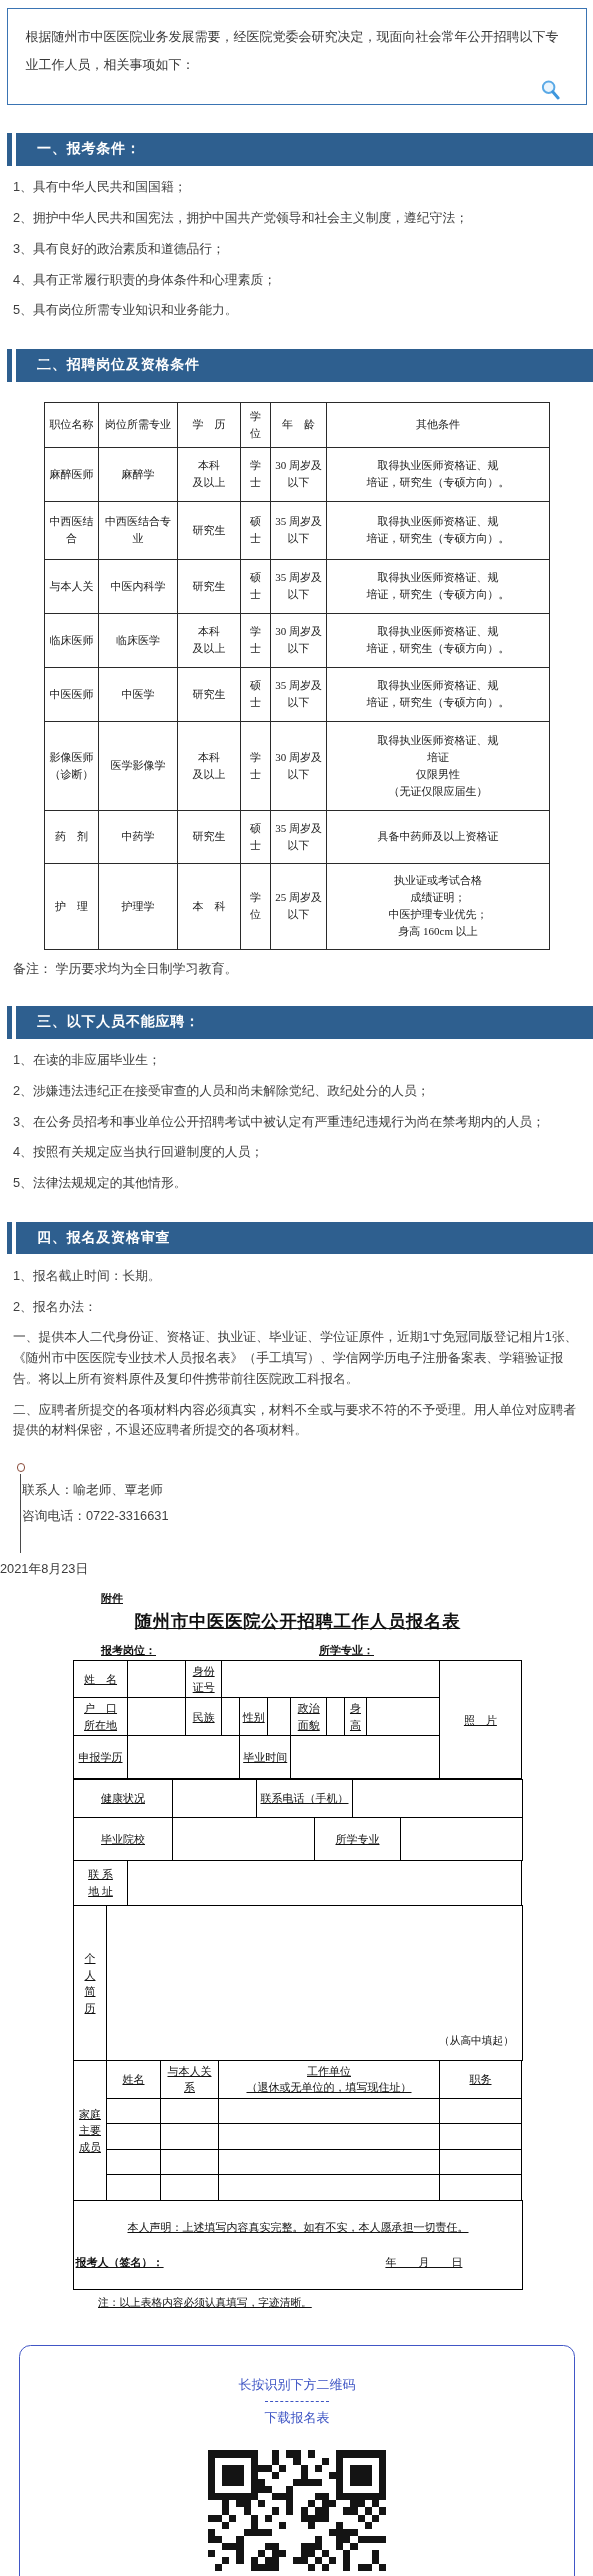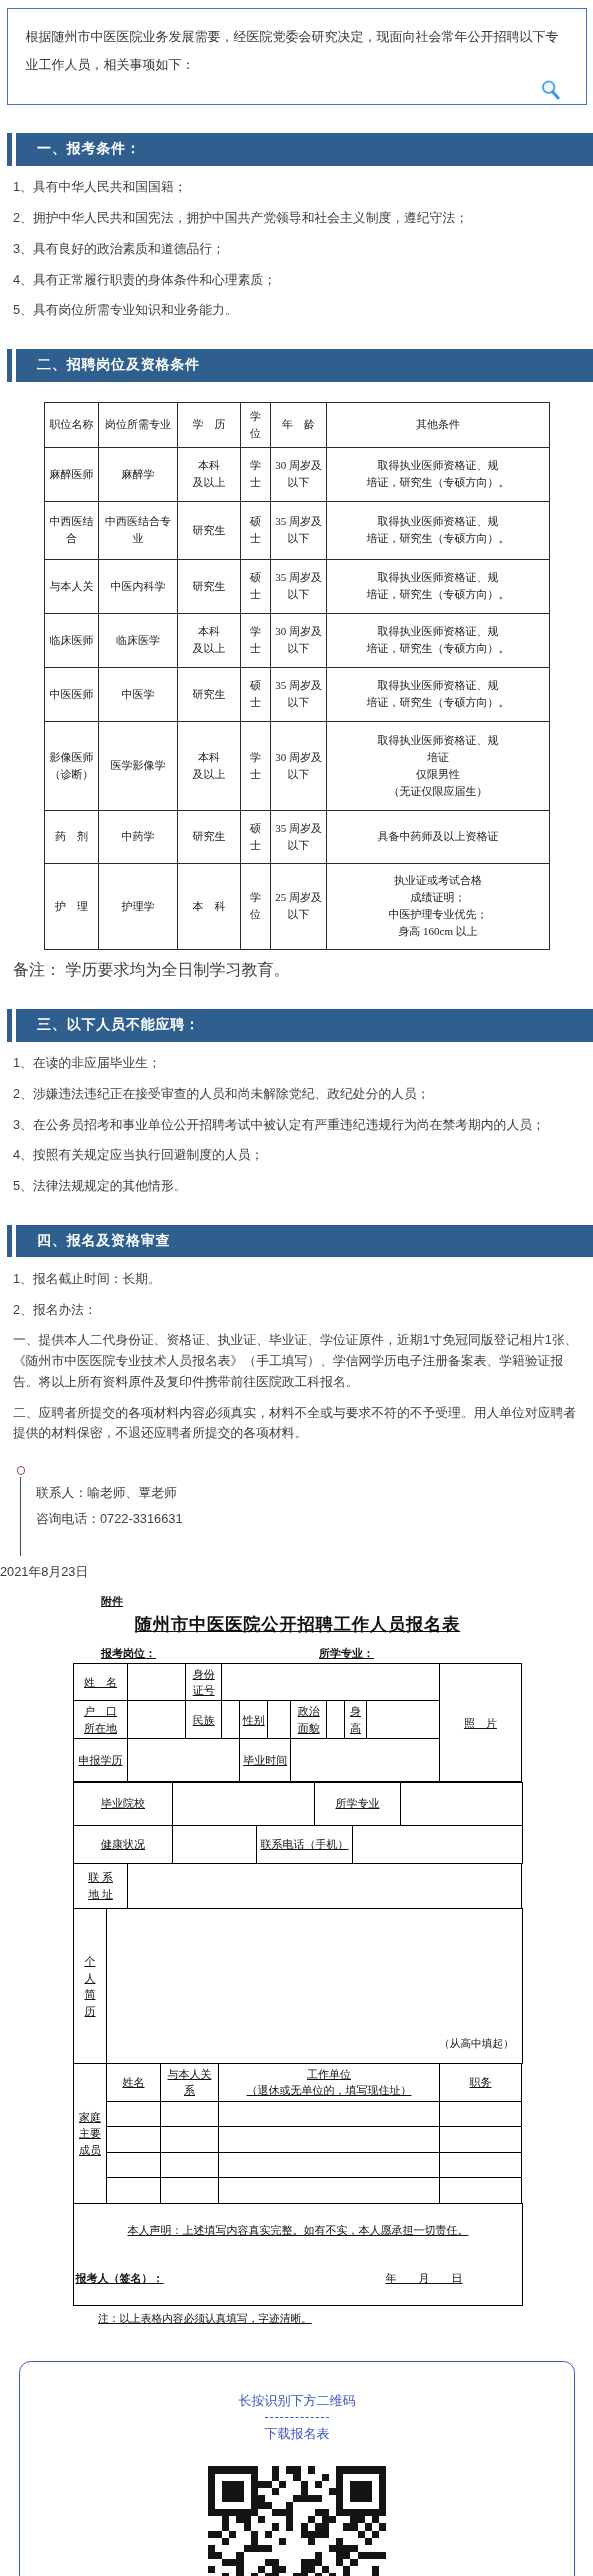--- a/index.html
+++ b/index.html
@@ -13,42 +13,42 @@
   .sec{display:flex;margin:28px 0 11.5px 6.6px;}
   .sec .accent{width:5.8px;background:#2e5f8f;margin-right:4.1px;}
   .sec .bar{flex:1;background:#2e5f8f;color:#ffffff;font-weight:bold;font-size:14px;padding:7.4px 8.2px 7.4px 20.6px;letter-spacing:0.8px;}
 
   .items{margin:0 11.5px 0 13px;}
   .item{margin:10px 0;font-size:12.8px;line-height:1.62;color:#3f3f3f;}
 
   
   .rtable{border-collapse:collapse;margin:20px auto 6.6px;font-family:"Liberation Serif","DejaVu Serif",serif;font-size:11px;color:#1a1a1a;table-layout:fixed;width:505px;border-radius:31px;}
   .rtable th,.rtable td{border:0.8px solid #2a2a2a;text-align:center;vertical-align:middle;padding:5px 2.5px;font-weight:normal;white-space:pre-line;line-height:1.55;}
-  .note{font-size:16px;margin:10px 13px 0;color:#3f3f3f;}
+  .note{font-size:13px;margin:10px 13px 0;color:#3f3f3f;}
 
   
-  .contact{position:relative;margin:36px 0 14px 20px;padding-left:16px;font-size:12.8px;line-height:2.0;color:#3f3f3f;}
+  .contact{position:relative;margin:36px 0 14px 20px;padding-left:2px;font-size:12.8px;line-height:2.0;color:#3f3f3f;}
   .contact .vline{position:absolute;left:0;top:-3.3px;width:0;height:79px;border-left:1.6px solid #4a4a4a;}
   .contact .vdot{position:absolute;left:-3.3px;top:-14px;width:6.6px;height:6.6px;border:1.6px solid #8a4b3a;border-radius:50%;background:#fff;}
 
   .date{margin:33px 101px 0 0;font-size:12.8px;color:#3a3a3a;}
 
   
   .form-wrap{margin:13px 0 0 73px;width:449px;font-family:"Liberation Serif","DejaVu Serif",serif;color:#111;text-decoration:underline;}
   .attach{font-size:11px;font-weight:bold;margin:8.2px 0 1.6px 28px;}
   .form-title{font-size:17.3px;font-weight:bold;text-align:center;margin:2.5px 0 10px;letter-spacing:0.8px;}
   .form-sub{display:flex;font-size:11px;font-weight:bold;margin:0 0 2.5px 28px;}
   .form-sub .major{margin-left:163px;}
   .ftable{border-collapse:collapse;table-layout:fixed;width:449px;font-size:11px;color:#111;margin-top:-0.8px;}
   .ftable td{border:0.8px solid #000;text-align:center;vertical-align:middle;white-space:pre-line;padding:1.6px;line-height:1.5;}
   .ftable td.blank{background:#fff;}
   .resume-cell{position:relative;}
   .resume-note{position:absolute;right:8.2px;bottom:12px;font-size:10.7px;}
   .decl-cell{padding:6.6px 10px 5px;text-align:left;font-size:11px;}
-  .sig-row{display:flex;justify-content:space-between;margin-top:15px;padding-right:58px;text-align:center;}
+  .sig-row{display:flex;justify-content:space-between;margin-top:2px;padding-right:58px;text-align:center;}
   .sig{font-weight:bold;}
   .form-note{margin:5.8px 0 0 25px;font-size:10.7px;}
 
   
   .qrbox{position:relative;margin:35px auto 0;width:554px;border:1.6px solid #4156c6;border-radius:11.5px;padding:25px 0 40px;text-align:center;}
   .qr-line{color:#3d54c4;font-size:13px;margin:5px 0;}
   .qr-dash{width:64px;margin:7.4px auto;border-top:1.6px dashed #3d54c4;}
   .qr{display:grid;grid-template-columns:repeat(25,1fr);grid-template-rows:repeat(25,1fr);width:178px;height:178px;margin:23px auto 0;background:#fff;}
   .qr i{display:block;}
   .qr i.d{background:#141414;}
@@ -286,46 +286,46 @@
       <td class="blank" colspan="3"></td>
       <td colspan="2">毕业时间</td>
       <td class="blank" colspan="4"></td>
     </tr>
   </tbody>
     </table>
 
   <table class="ftable">
     <colgroup>
         <col style="width:99px">
+        <col style="width:84px">
+        <col style="width:96px">
+        <col style="width:170px">
+      </colgroup>
+    <tbody>
+        <tr style="height:38px">
+      <td>健康状况</td>
+      <td class="blank"></td>
+      <td>联系电话（手机）</td>
+      <td class="blank"></td>
+    </tr>
+  </tbody>
+    </table>
+
+  <table class="ftable">
+    <colgroup>
+        <col style="width:99px">
         <col style="width:142px">
         <col style="width:86px">
         <col style="width:122px">
       </colgroup>
     <tbody>
         <tr style="height:43px">
       <td>毕业院校</td>
       <td class="blank"></td>
       <td>所学专业</td>
-      <td class="blank"></td>
-    </tr>
-  </tbody>
-    </table>
-
-  <table class="ftable">
-    <colgroup>
-        <col style="width:99px">
-        <col style="width:84px">
-        <col style="width:96px">
-        <col style="width:170px">
-      </colgroup>
-    <tbody>
-        <tr style="height:38px">
-      <td>健康状况</td>
-      <td class="blank"></td>
-      <td>联系电话（手机）</td>
       <td class="blank"></td>
     </tr>
   </tbody>
     </table>
 
   <table class="ftable">
     <colgroup>
         <col style="width:54px">
         <col style="width:394px">
       </colgroup>

